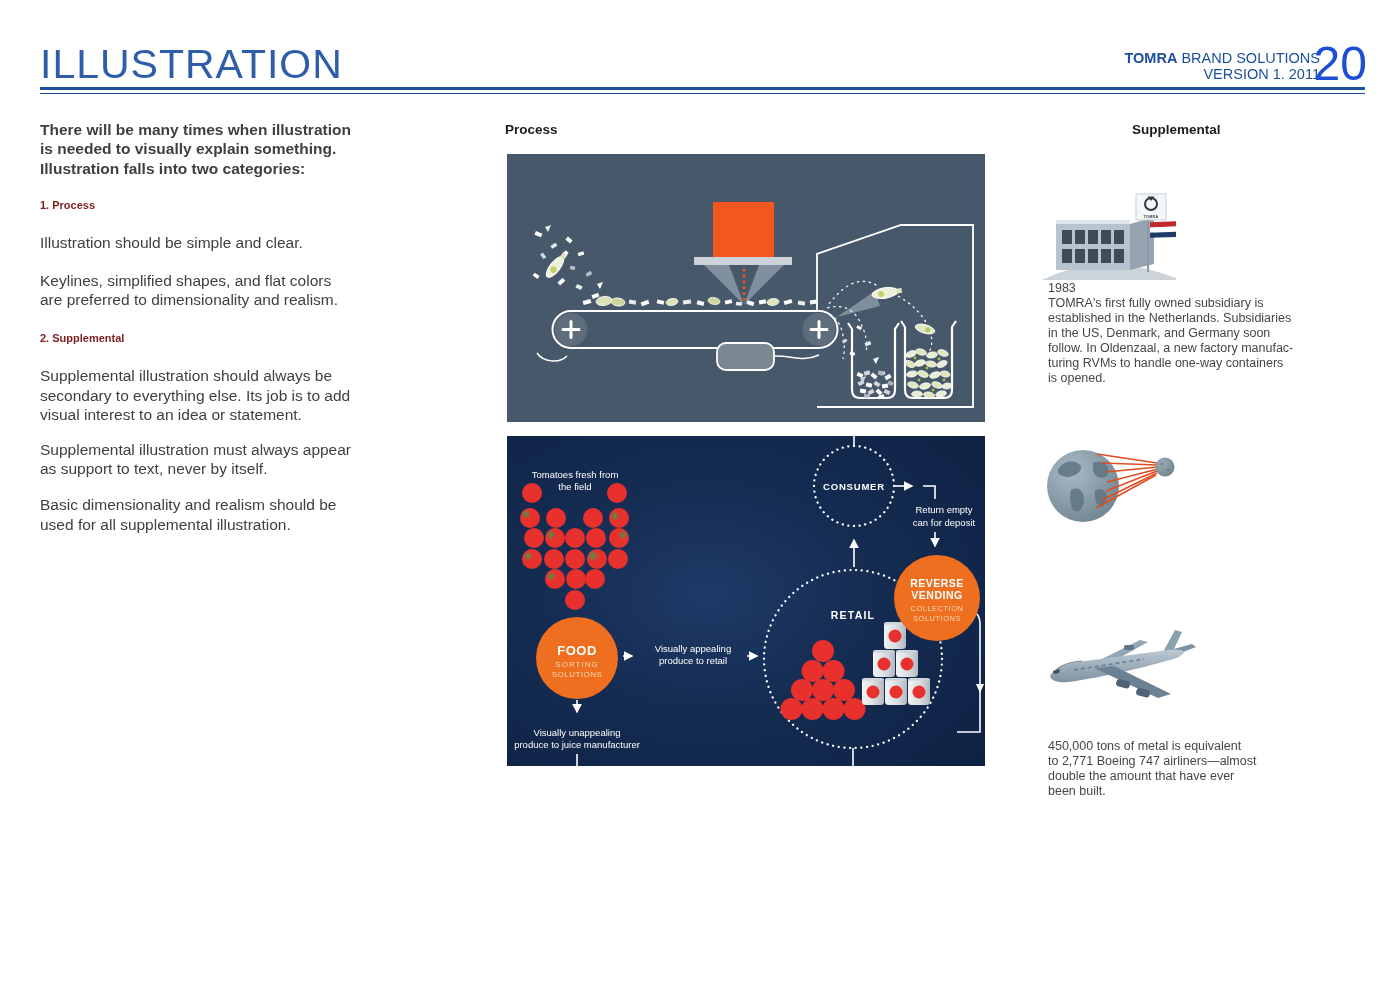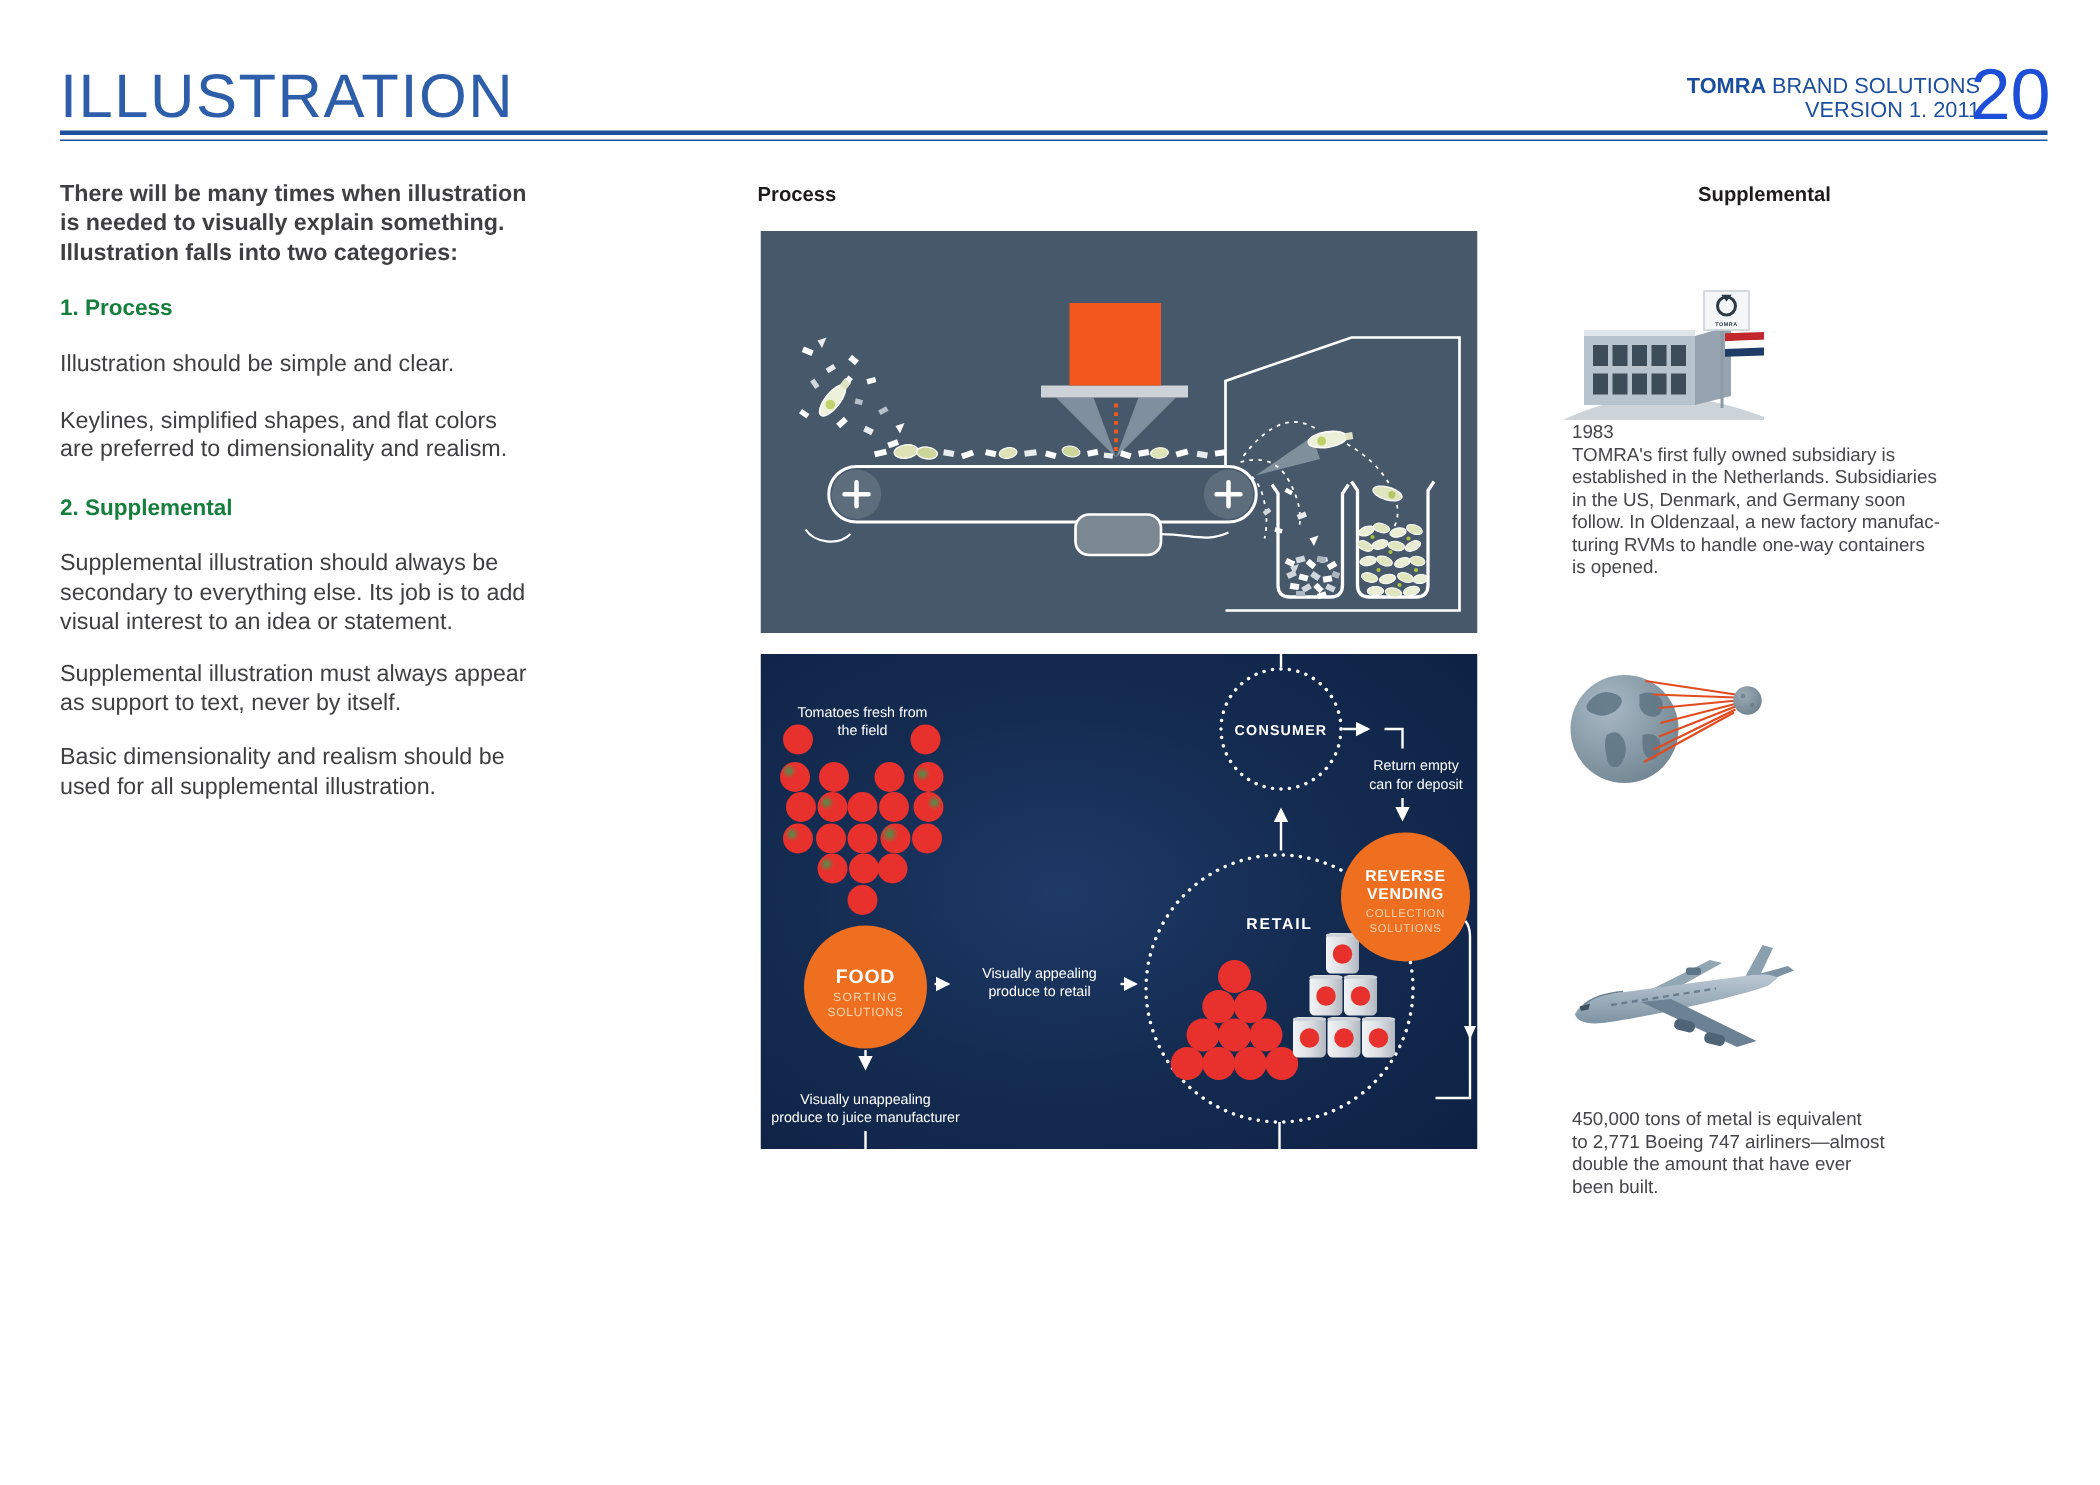--- a/index.html
+++ b/index.html
@@ -14,21 +14,21 @@
   .hdr-brand{position:absolute;right:80px;top:50px;text-align:right;color:#1c4f9f;
              font-size:14.5px;line-height:16px;}
   .brand-bold{font-weight:bold;margin-right:4px;}
   .page-num{position:absolute;right:33px;top:40px;font-size:48px;font-weight:300;
             color:#1d4ed8;line-height:1;}
 
   
   .left-col{position:absolute;left:40px;top:108px;width:380px;}
   .ml{white-space:pre-line;}
   .lead{font-weight:bold;color:#1e1b1c;font-size:15.5px;line-height:19.4px;margin:0 0 24px;}
-  .left-col h3{font-size:15px;color:#15803d;margin:0 0 18px;line-height:19px;}
+  .left-col h3{font-size:11px;color:#7f1d1d;margin:0 0 18px;line-height:19px;}
   .left-col p{font-size:15.5px;color:#3f3f41;line-height:19.4px;margin:12px 0 18px;}
   .p-keylines{margin-bottom:20px !important;}
   .p-supp1{margin-bottom:15px !important;}
   .p-supp2{margin-bottom:17px !important;}
 
   
   .col-label{position:absolute;top:122px;font-size:13.5px;font-weight:bold;color:#1e1b1c;text-align:right;}
   #label-process{left:505px;}
   #label-supplemental{left:1100px;margin-left:32px;}
 

